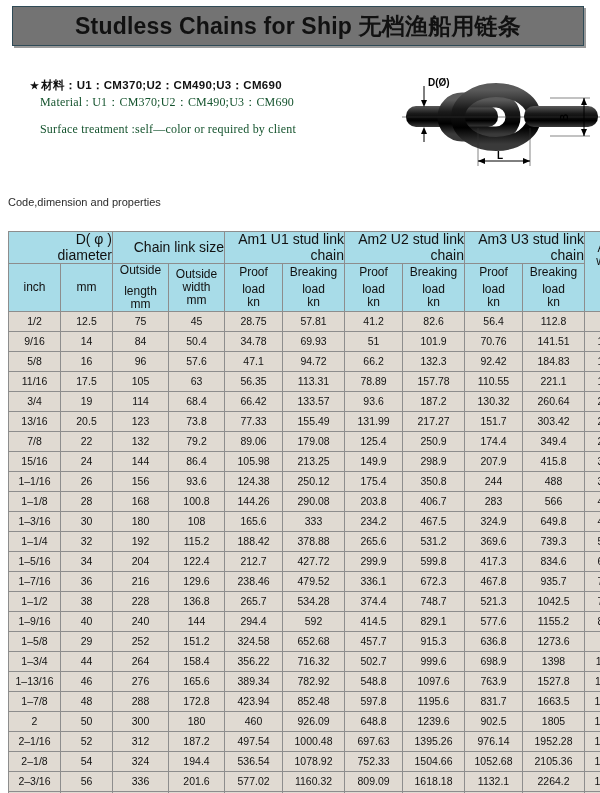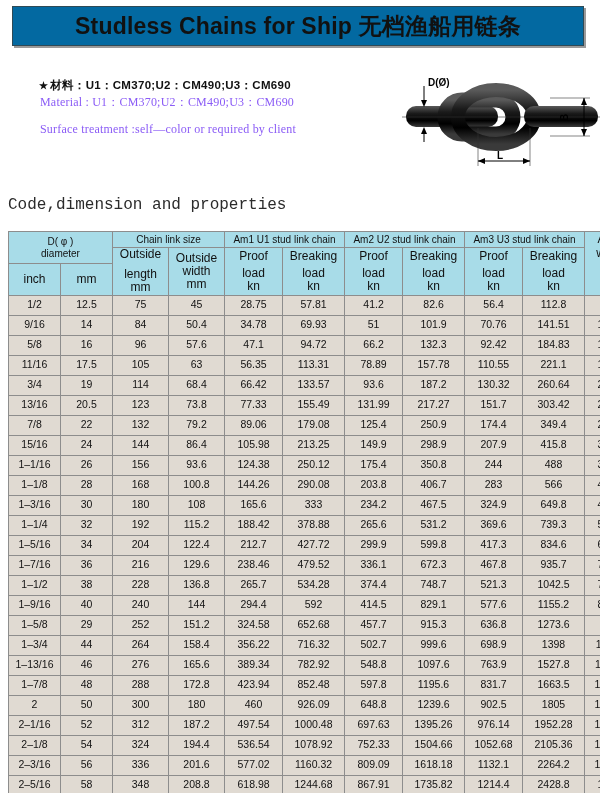--- a/index.html
+++ b/index.html
@@ -4,52 +4,52 @@
 <style>
   html,body{margin:0;padding:0;}
   body{
     width:600px;height:793px;background:#fff;
     font-family:"Liberation Sans", sans-serif;
     color:#1a1a1a;overflow:hidden;position:relative;
   }
   
   .title-bar{
     position:absolute;left:12px;top:6px;width:570px;height:38px;
-    background:#0369a1;border:1px solid #2f4a56;
+    background:#737373;border:1px solid #2f4a56;
     box-shadow:2px 2px 0 #9a9a9a;
     display:flex;align-items:center;justify-content:center;
   }
   .title-bar .t{
     font-size:23px;font-weight:bold;color:#111;letter-spacing:0.2px;
     white-space:nowrap;
   }
   
   .spec{position:absolute;left:30px;top:78px;width:340px;}
-  .spec .line-cn{font-size:11.5px;font-weight:bold;color:#111;margin:0 0 1px 9px;letter-spacing:0.3px;}
-  .spec .line-en{font-family:"Liberation Serif", serif;font-size:12px;color:#8b5cf6;margin:0 0 11px 10px;letter-spacing:0.2px;}
+  .spec .line-cn{font-size:11.5px;font-weight:bold;color:#111;margin:0 0 1px 0;letter-spacing:0.3px;}
+  .spec .line-en{font-family:"Liberation Serif", serif;font-size:12px;color:#14532d;margin:0 0 11px 10px;letter-spacing:0.2px;}
   .star{font-size:10px;margin-right:2px;}
   
   .diagram{position:absolute;left:400px;top:62px;width:205px;height:120px;}
   .diagram svg{display:block;}
   
   .caption{
     position:absolute;left:8px;top:196px;
-    font-family:Liberation Mono, monospace;font-size:16px;color:#2b2b2b;
+    font-family:Liberation Sans, sans-serif;font-size:11px;color:#2b2b2b;
   }
   
   .tbl-wrap{position:absolute;left:8px;top:231px;width:584px;}
   table{border-collapse:collapse;width:584px;table-layout:fixed;}
   th,td{
     border:1px solid #8d8d8d;
     text-align:center;vertical-align:middle;
     font-size:10.5px;color:#111;padding:0;
     line-height:1.12;
   }
   thead th{background:#a8dce8;font-weight:normal;}
-  thead th.grp{font-size:10px;height:15px;}
+  thead th.grp{font-size:14px;height:15px;text-align:right;}
   thead th.sub{font-size:12px;}
   tbody td{background:#e0dad2;height:19px;font-size:10.5px;}
   .u1{line-height:1.1;}
   col.c0{width:52px;}col.c1{width:52px;}
   col.c2{width:56px;}col.c3{width:56px;}
   col.c4{width:58px;}col.c5{width:62px;}
   col.c6{width:58px;}col.c7{width:62px;}
   col.c8{width:58px;}col.c9{width:62px;}
   col.c10{width:58px;}
 </style>

